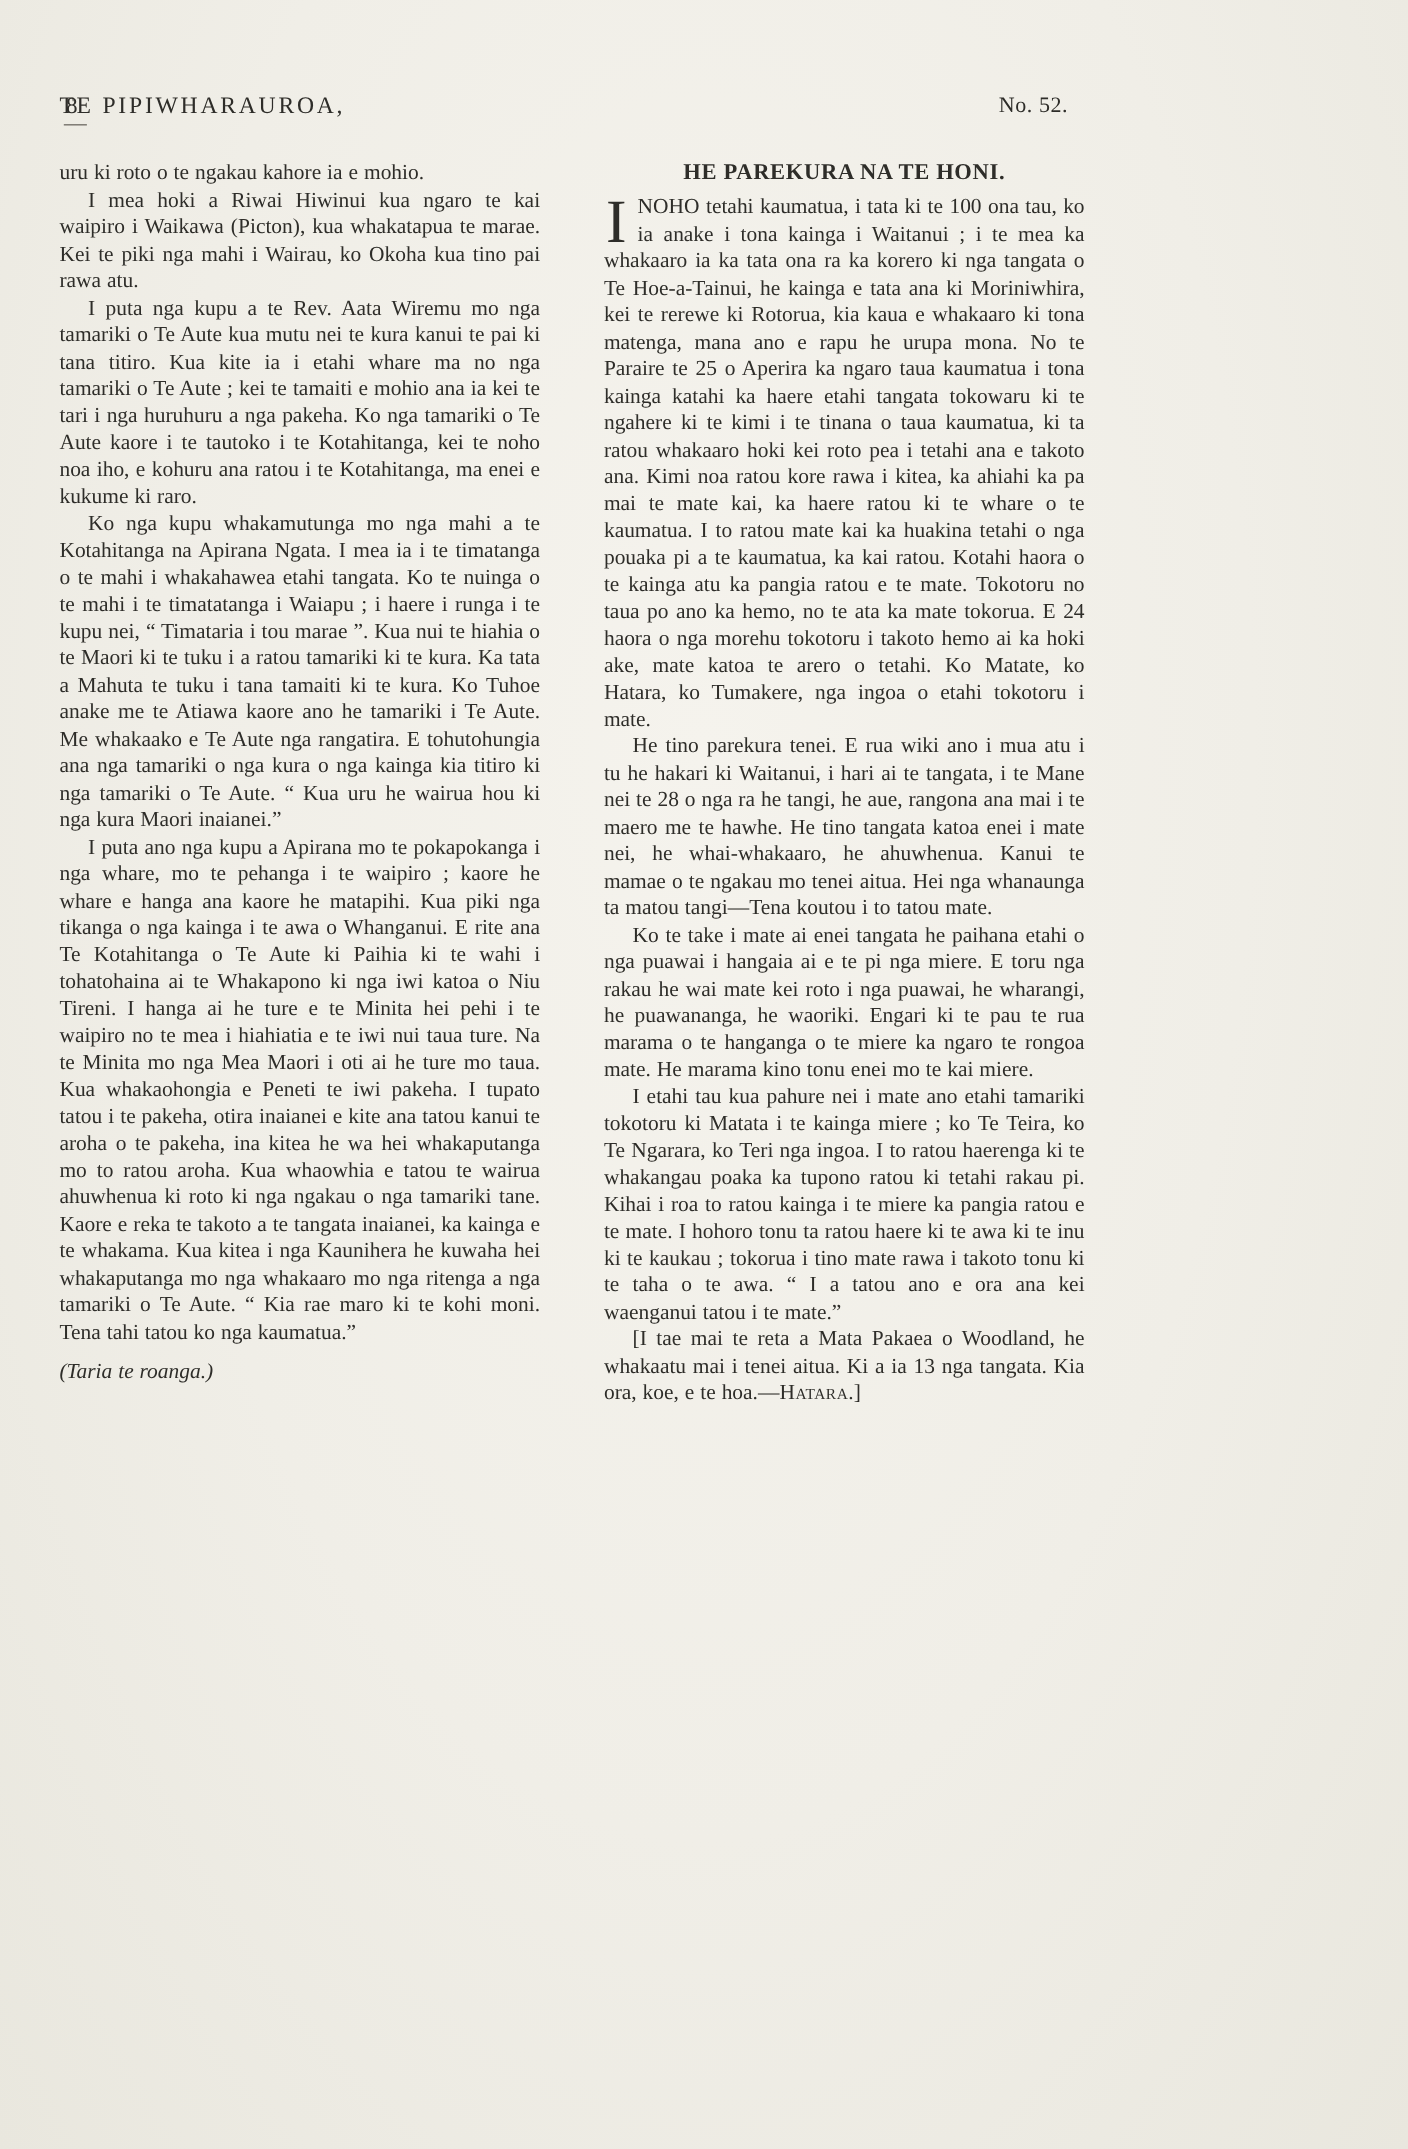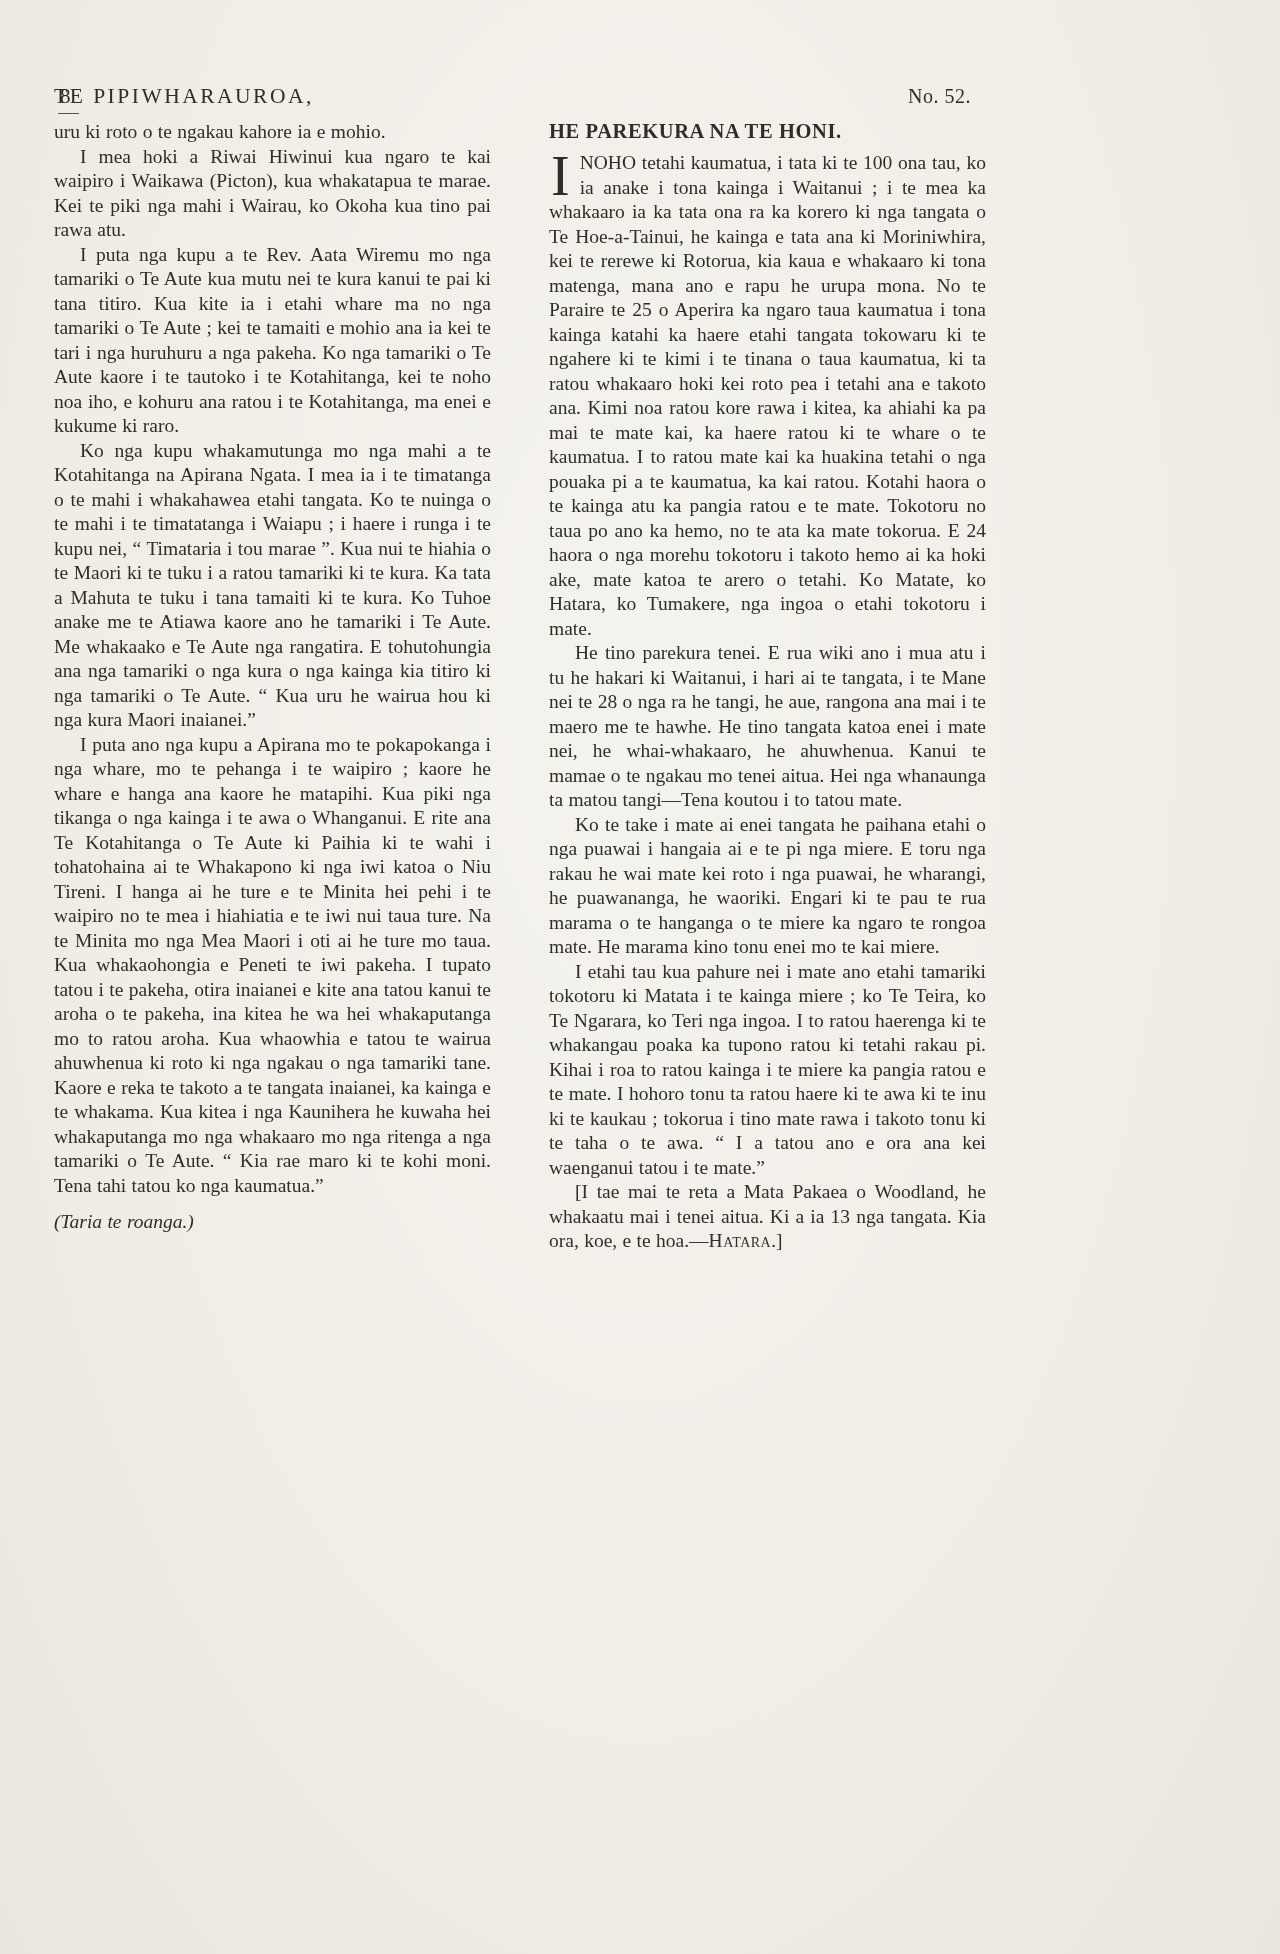--- a/index.html
+++ b/index.html
@@ -23,31 +23,31 @@
     position:absolute;left:4px;top:0;
     font-size:21px;
     border-bottom:1px solid var(--rule);
     padding:0 8px 4px 2px;
   }
   .masthead{
     position:absolute;left:0;right:0;top:0;
     font-size:21.5px;letter-spacing:2.5px;
   }
   .issue{position:absolute;right:15px;top:1px;font-size:20px;letter-spacing:0.5px;}
-  .columns{display:flex;gap:58px;}
+  .columns{display:flex;gap:58px;margin-top:26px;}
   .col{width:447px;}
   .col p{
     font-size:19.5px;line-height:24.5px;
     text-align:justify;text-indent:26px;
     margin:0;
     word-spacing:0.5px;
   }
   .col p.noindent{text-indent:0;}
   .col h2{
-    font-size:20.5px;font-weight:bold;
+    text-align:center;font-size:20.5px;font-weight:bold;
     letter-spacing:0.6px;margin:0 0 8px 0;
   }
   .dropcap-para{text-indent:0 !important;}
   .dropcap{
     float:left;
     font-size:56px;line-height:44px;
     padding:3px 10px 0 2px;
   }
   .closing{
     text-align:left;text-indent:0 !important;

